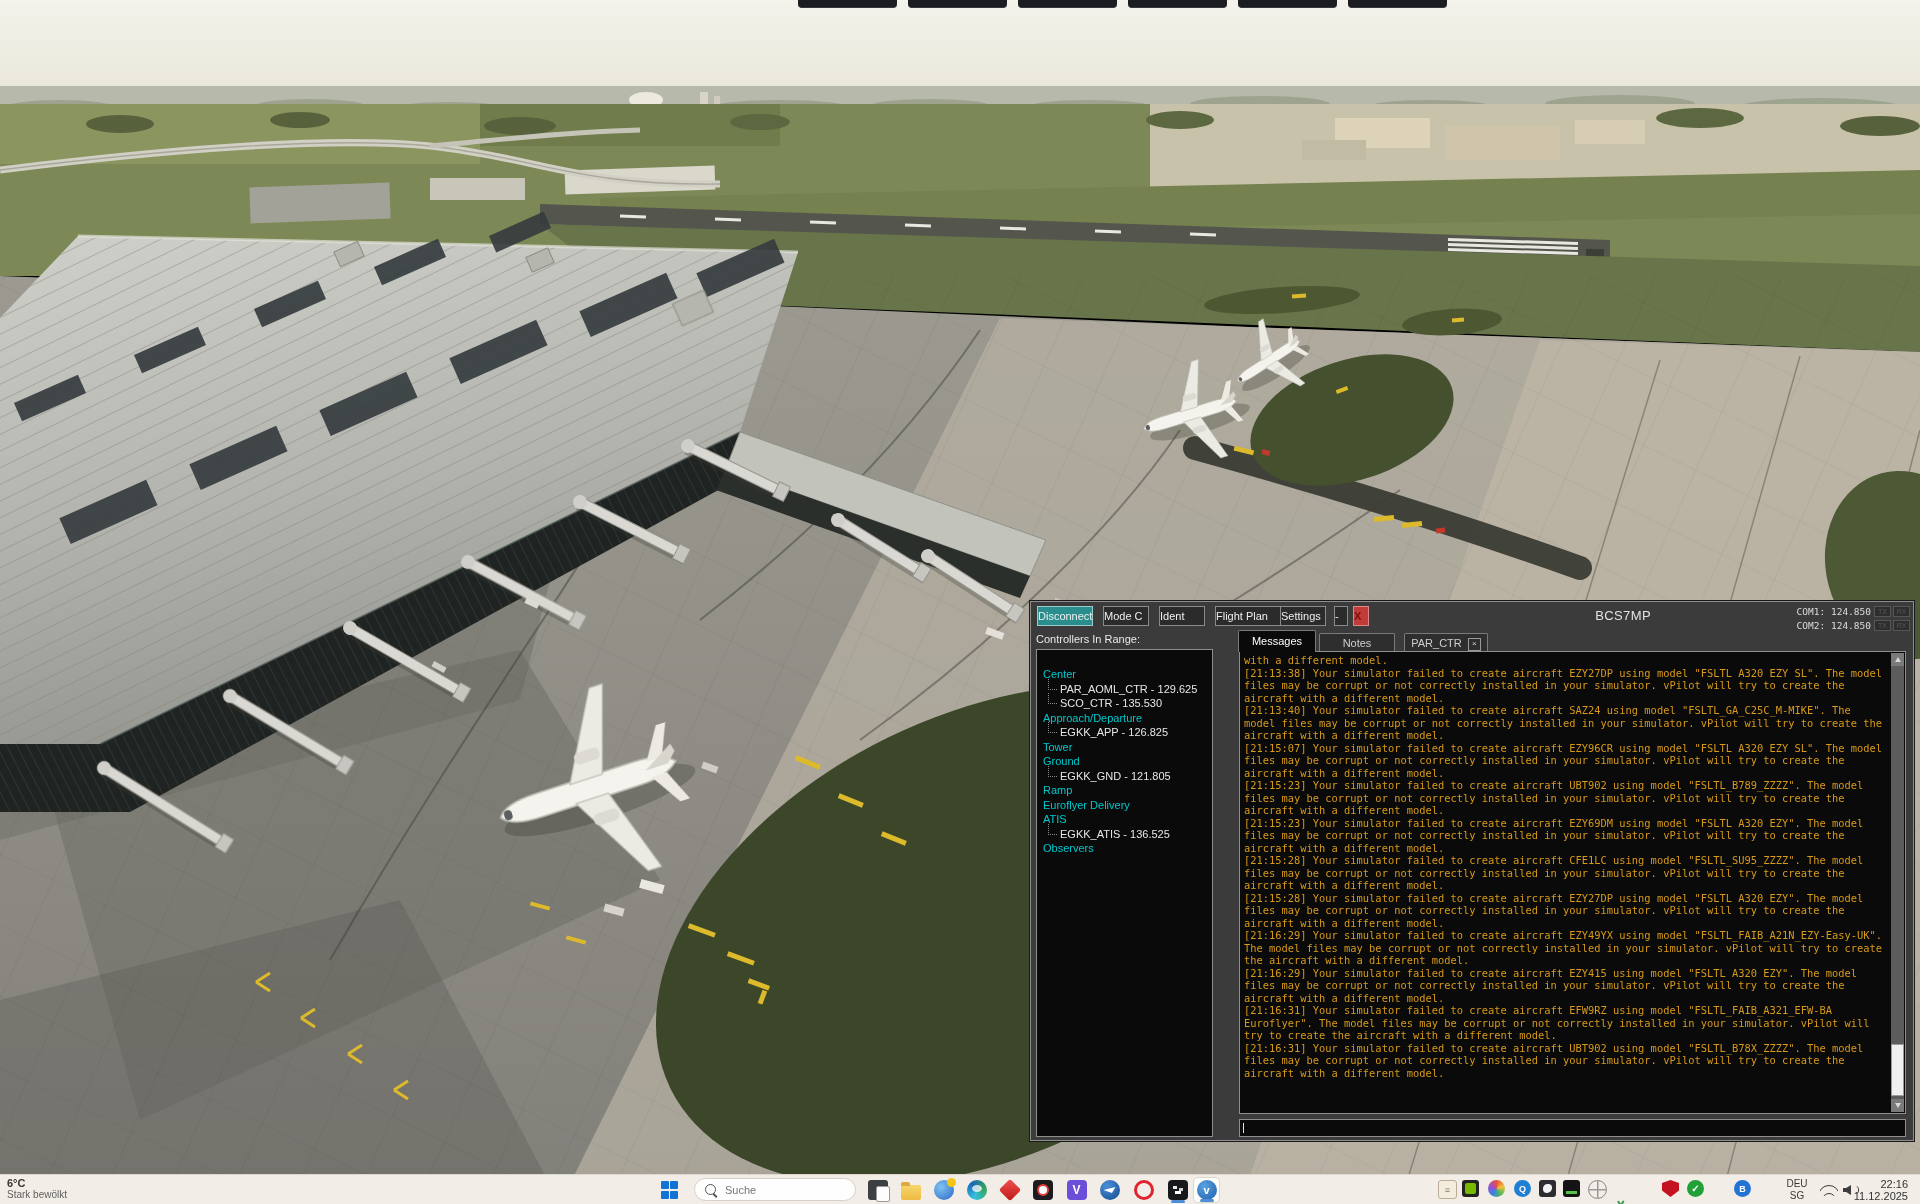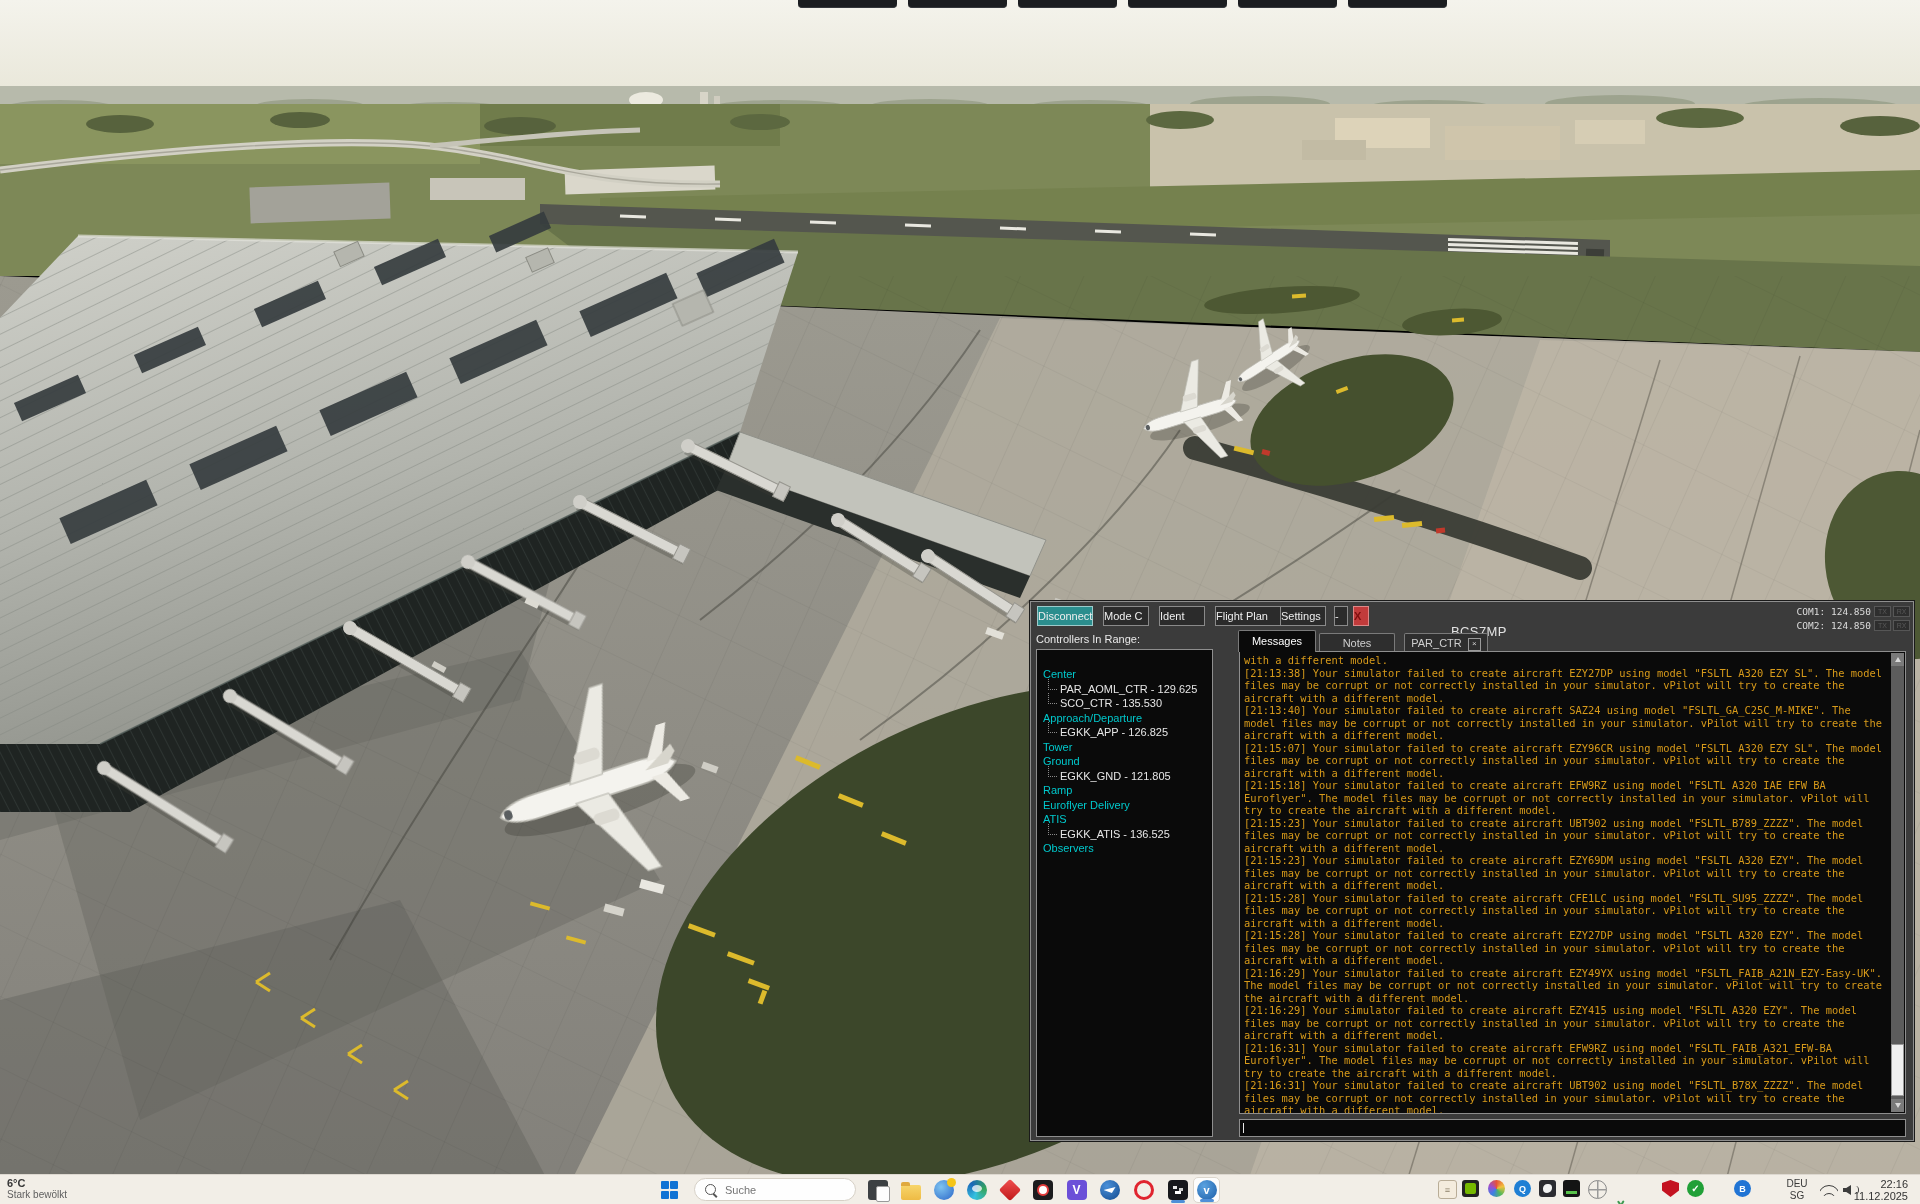--- a/index.html
+++ b/index.html
@@ -7,21 +7,21 @@
   #scene{position:absolute;left:0;top:0;}
 
   
   .msfs-tab{position:absolute;top:0;height:7px;width:99px;background:#1b1d20;border-bottom:1px solid #34373b;border-radius:0 0 4px 4px;}
 
   
   #vpilot{position:absolute;left:1030px;top:601px;width:884px;height:540px;background:#3b3b3b;border:1px solid #8e8e8e;box-sizing:border-box;box-shadow:0 0 0 1px #1a1a1a;}
   .vp-btn{position:absolute;top:4px;height:20px;background:#2b2b2b;border:1px solid #8a8a8a;color:#eee;font-size:11px;line-height:18px;text-align:left;box-sizing:border-box;cursor:default;}
   .vp-btn.teal{background:#2b8e8e;border-color:#9ccaca;}
   .vp-btn.red{background:#c23b3b;border-color:#d88;color:#7e0f0f;font-weight:bold;}
-  #vp-title{position:absolute;left:420px;top:6px;width:200px;text-align:left;color:#e2e2e2;font-size:13px;letter-spacing:.4px;margin-top:16px;}
+  #vp-title{position:absolute;left:420px;top:6px;width:200px;text-align:right;color:#e2e2e2;font-size:13px;letter-spacing:.4px;}
   .com-row{position:absolute;right:42px;color:#ddd;font-family:"DejaVu Sans Mono",monospace;font-size:9.5px;white-space:nowrap;}
   .com-btn{position:absolute;width:17px;height:11px;background:#2e2e2e;border:1px solid #565656;color:#585858;font-size:7px;line-height:10px;text-align:center;box-sizing:border-box;}
   #vp-ctrl-header{position:absolute;left:5px;top:31px;width:177px;text-align:left;color:#e8e8e8;font-size:11px;}
   #vp-tree{position:absolute;left:5px;top:47px;width:177px;height:488px;background:#0a0a0a;border:1px solid #8e8e8e;box-sizing:border-box;padding:17px 2px;overflow:hidden;}
   .tree-cat{color:#00c8cc;font-size:11px;line-height:14.5px;padding-left:4px;white-space:nowrap;}
   .tree-sta{position:relative;color:#e6e6e6;font-size:11px;line-height:14.5px;padding-left:21px;white-space:nowrap;}
   .tree-sta::before{content:"";position:absolute;left:9px;top:-3px;width:8px;height:10px;border-left:1px dotted #8a8a8a;border-bottom:1px dotted #8a8a8a;}
   .vp-tab{position:absolute;background:#2e2e2e;border:1px solid #7a7a7a;border-bottom:none;color:#cfcfcf;font-size:11px;text-align:center;box-sizing:border-box;border-radius:2px 2px 0 0;}
   .vp-tab.active{background:#0a0a0a;color:#fff;z-index:2;}
   .tab-close{display:inline-block;width:11px;height:11px;border:1px solid #9a9a9a;font-size:8px;line-height:9px;color:#cfcfcf;margin-left:6px;vertical-align:1px;}
@@ -427,21 +427,20 @@
     <div class="vp-tab active" style="left:207px;top:28px;width:78px;height:22px;line-height:21px"><span>Messages</span></div>
     <div class="vp-tab" style="left:288px;top:31px;width:76px;height:19px;line-height:18px"><span>Notes</span></div>
     <div class="vp-tab" style="left:373px;top:31px;width:84px;height:19px;line-height:18px"><span>PAR_CTR</span><span class="tab-close">×</span></div>
 
     <div id="vp-msgs">
       <div id="vp-msg-text">
         <div>with a different model.</div>
         <div>[21:13:38] Your simulator failed to create aircraft EZY27DP using model "FSLTL A320 EZY SL". The model files may be corrupt or not correctly installed in your simulator. vPilot will try to create the aircraft with a different model.</div>
         <div>[21:13:40] Your simulator failed to create aircraft SAZ24 using model "FSLTL_GA_C25C_M-MIKE". The model files may be corrupt or not correctly installed in your simulator. vPilot will try to create the aircraft with a different model.</div>
         <div>[21:15:07] Your simulator failed to create aircraft EZY96CR using model "FSLTL A320 EZY SL". The model files may be corrupt or not correctly installed in your simulator. vPilot will try to create the aircraft with a different model.</div>
-        <div>[21:15:18] Your simulator failed to create aircraft EFW9RZ using model "FSLTL A320 IAE EFW BA Euroflyer". The model files may be corrupt or not correctly installed in your simulator. vPilot will try to create the aircraft with a different model.</div>
         <div>[21:15:23] Your simulator failed to create aircraft UBT902 using model "FSLTL_B789_ZZZZ". The model files may be corrupt or not correctly installed in your simulator. vPilot will try to create the aircraft with a different model.</div>
         <div>[21:15:23] Your simulator failed to create aircraft EZY69DM using model "FSLTL A320 EZY". The model files may be corrupt or not correctly installed in your simulator. vPilot will try to create the aircraft with a different model.</div>
         <div>[21:15:28] Your simulator failed to create aircraft CFE1LC using model "FSLTL_SU95_ZZZZ". The model files may be corrupt or not correctly installed in your simulator. vPilot will try to create the aircraft with a different model.</div>
         <div>[21:15:28] Your simulator failed to create aircraft EZY27DP using model "FSLTL A320 EZY". The model files may be corrupt or not correctly installed in your simulator. vPilot will try to create the aircraft with a different model.</div>
         <div>[21:16:29] Your simulator failed to create aircraft EZY49YX using model "FSLTL_FAIB_A21N_EZY-Easy-UK". The model files may be corrupt or not correctly installed in your simulator. vPilot will try to create the aircraft with a different model.</div>
         <div>[21:16:29] Your simulator failed to create aircraft EZY415 using model "FSLTL A320 EZY". The model files may be corrupt or not correctly installed in your simulator. vPilot will try to create the aircraft with a different model.</div>
         <div>[21:16:31] Your simulator failed to create aircraft EFW9RZ using model "FSLTL_FAIB_A321_EFW-BA Euroflyer". The model files may be corrupt or not correctly installed in your simulator. vPilot will try to create the aircraft with a different model.</div>
         <div>[21:16:31] Your simulator failed to create aircraft UBT902 using model "FSLTL_B78X_ZZZZ". The model files may be corrupt or not correctly installed in your simulator. vPilot will try to create the aircraft with a different model.</div>
       </div>
       <div id="vp-scroll">

